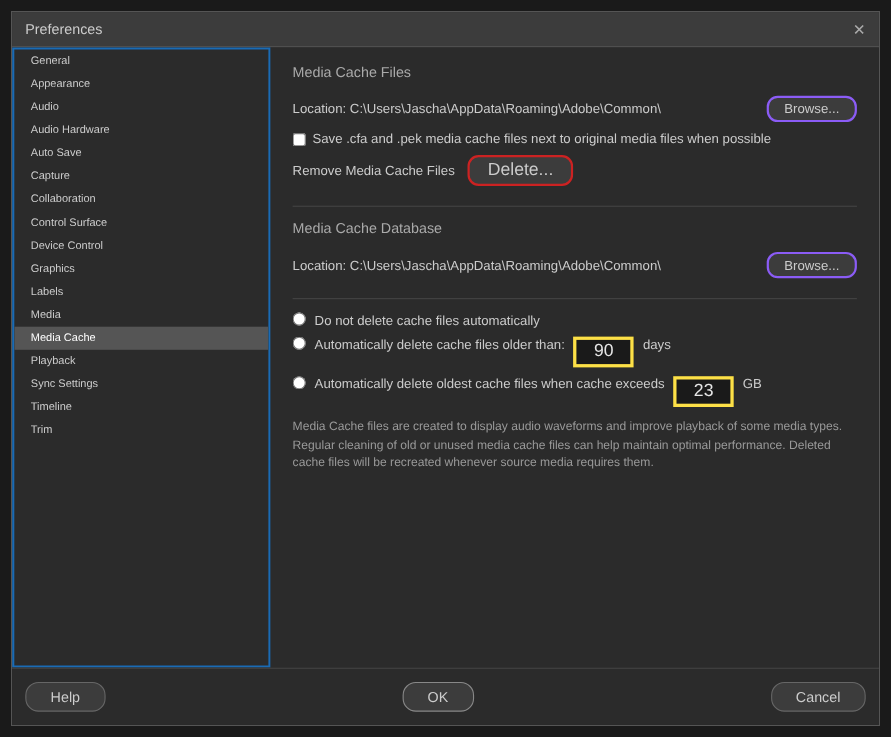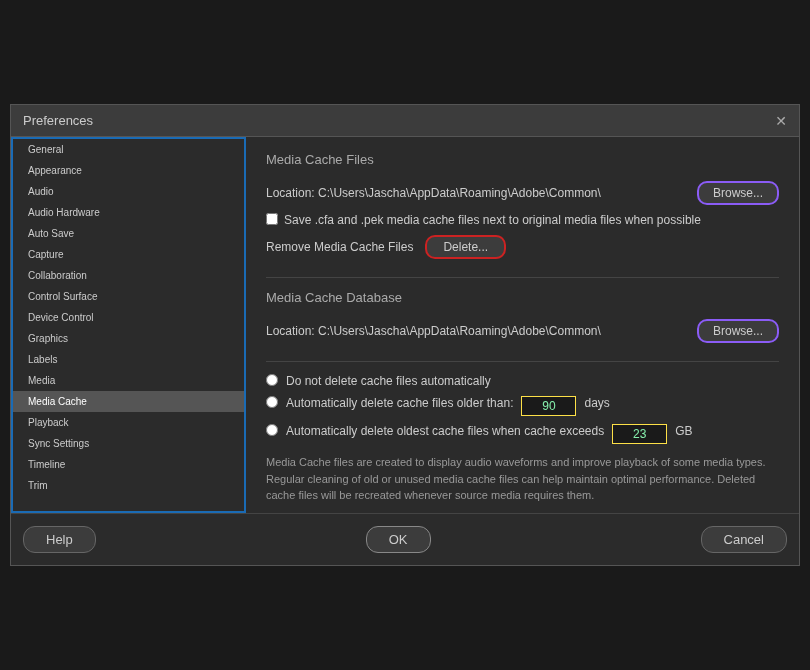--- a/index.html
+++ b/index.html
@@ -8,21 +8,21 @@
       display: flex;
       justify-content: center;
       align-items: center;
       width: 810px;
       height: 670px;
       font-family: Arial, sans-serif;
       font-size: 13px;
     }
     .dialog {
       width: 790px;
-      height: 462px;
+      height: 650px;
       background: #2b2b2b;
       border: 1px solid #555;
       display: flex;
       flex-direction: column;
     }
     .title-bar {
       background: #3c3c3c;
       padding: 8px 12px;
       display: flex;
       align-items: center;
@@ -98,21 +98,21 @@
       border: 2px solid #8b5cf6;
       color: #cccccc;
       padding: 3px 14px;
       cursor: pointer;
       font-size: 12px;
       border-radius: 10px;
       white-space: nowrap;
     }
     .checkbox-row {
       display: flex;
-      align-items: flex-start;
+      align-items: flex-end;
       gap: 6px;
       margin-bottom: 8px;
       font-size: 12px;
       color: #cccccc;
     }
     .checkbox-row input[type="checkbox"] {
       width: 12px;
       height: 12px;
       accent-color: #555;
     }
@@ -125,43 +125,43 @@
     .remove-label {
       font-size: 12px;
       color: #cccccc;
     }
     .delete-btn {
       background: #3c3c3c;
       border: 2px solid #cc2222;
       color: #cccccc;
       padding: 3px 16px;
       cursor: pointer;
-      font-size: 12px;
+      font-size: 16px;
       border-radius: 10px;
     }
     .radio-row {
       display: flex;
       align-items: flex-start;
       gap: 8px;
       margin-bottom: 8px;
       font-size: 12px;
       color: #cccccc;
     }
     .radio-row input[type="radio"] {
       width: 12px;
       height: 12px;
       accent-color: #888;
     }
     .number-input {
       background: #1a1a1a;
-      border: 1px solid #fde047;
-      color: #86efac;
+      border: 3px solid #fde047;
+      color: #e5e5e5;
       padding: 2px 5px;
       width: 55px;
-      font-size: 12px;
+      font-size: 16px;
       text-align: center;
     }
     .info-text {
       font-size: 11px;
       color: #999999;
       line-height: 1.5;
       margin-top: 10px;
     }
     .footer {
       display: flex;

